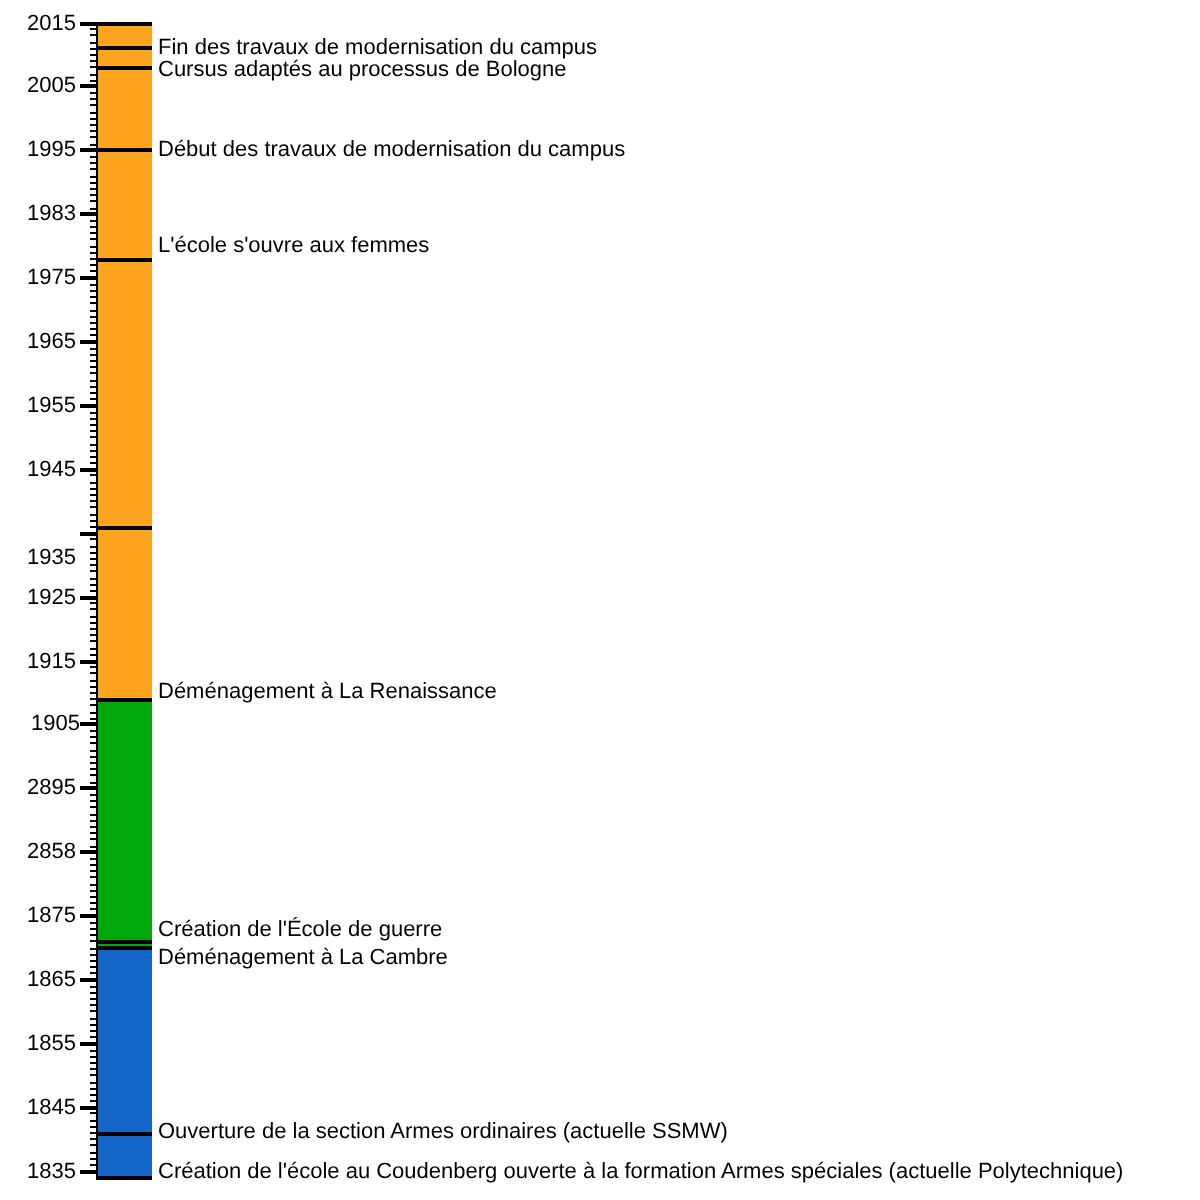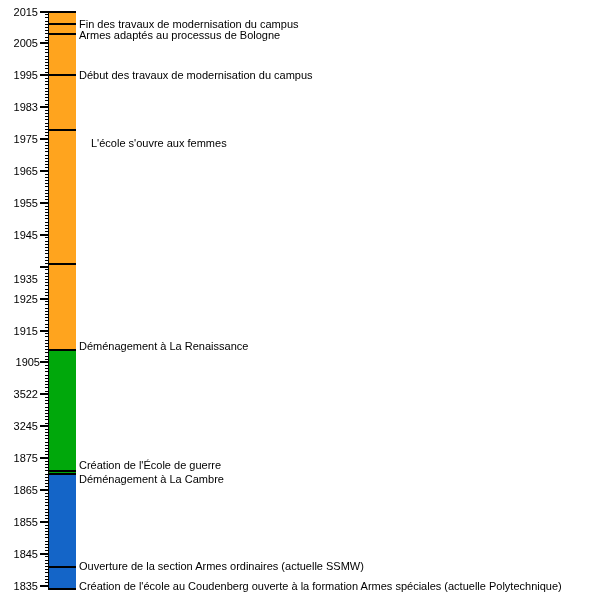--- a/index.html
+++ b/index.html
@@ -108,32 +108,32 @@
     <div class="tick" style="left: 45px; width: 3px; height: 1px; top: 454.41px;"></div>
     <div class="tick" style="left: 45px; width: 3px; height: 1px; top: 451.22px;"></div>
     <div class="tick" style="left: 45px; width: 3px; height: 1px; top: 448.03px;"></div>
     <div class="tick" style="left: 45px; width: 3px; height: 1px; top: 444.84px;"></div>
     <div class="tick" style="left: 45px; width: 3px; height: 1px; top: 441.65px;"></div>
     <div class="tick" style="left: 45px; width: 3px; height: 1px; top: 438.46px;"></div>
     <div class="tick" style="left: 45px; width: 3px; height: 1px; top: 435.27px;"></div>
     <div class="tick" style="left: 45px; width: 3px; height: 1px; top: 432.08px;"></div>
     <div class="tick" style="left: 45px; width: 3px; height: 1px; top: 428.89px;"></div>
     <div class="tick" style="left: 40px; width: 8px; height: 2px; top: 425.2px;"></div>
-    <div class="tick-label" style="left: 2px; width: 36px; top: 420.2px;">3245</div>
+    <div class="tick-label" style="left: 2px; width: 36px; top: 420.2px;">2858</div>
     <div class="tick" style="left: 45px; width: 3px; height: 1px; top: 422.51px;"></div>
     <div class="tick" style="left: 45px; width: 3px; height: 1px; top: 419.32px;"></div>
     <div class="tick" style="left: 45px; width: 3px; height: 1px; top: 416.13px;"></div>
     <div class="tick" style="left: 45px; width: 3px; height: 1px; top: 412.94px;"></div>
     <div class="tick" style="left: 45px; width: 3px; height: 1px; top: 409.75px;"></div>
     <div class="tick" style="left: 45px; width: 3px; height: 1px; top: 406.56px;"></div>
     <div class="tick" style="left: 45px; width: 3px; height: 1px; top: 403.37px;"></div>
     <div class="tick" style="left: 45px; width: 3px; height: 1px; top: 400.18px;"></div>
     <div class="tick" style="left: 45px; width: 3px; height: 1px; top: 396.99px;"></div>
     <div class="tick" style="left: 40px; width: 8px; height: 2px; top: 393.3px;"></div>
-    <div class="tick-label" style="left: 2px; width: 36px; top: 388.3px;">3522</div>
+    <div class="tick-label" style="left: 2px; width: 36px; top: 388.3px;">2895</div>
     <div class="tick" style="left: 45px; width: 3px; height: 1px; top: 390.61px;"></div>
     <div class="tick" style="left: 45px; width: 3px; height: 1px; top: 387.42px;"></div>
     <div class="tick" style="left: 45px; width: 3px; height: 1px; top: 384.23px;"></div>
     <div class="tick" style="left: 45px; width: 3px; height: 1px; top: 381.04px;"></div>
     <div class="tick" style="left: 45px; width: 3px; height: 1px; top: 377.85px;"></div>
     <div class="tick" style="left: 45px; width: 3px; height: 1px; top: 374.66px;"></div>
     <div class="tick" style="left: 45px; width: 3px; height: 1px; top: 371.47px;"></div>
     <div class="tick" style="left: 45px; width: 3px; height: 1px; top: 368.28px;"></div>
     <div class="tick" style="left: 45px; width: 3px; height: 1px; top: 365.09px;"></div>
     <div class="tick" style="left: 40px; width: 8px; height: 2px; top: 361.4px;"></div>
@@ -256,25 +256,25 @@
     <div class="tick" style="left: 45px; width: 3px; height: 1px; top: 23.76px;"></div>
     <div class="tick" style="left: 45px; width: 3px; height: 1px; top: 20.57px;"></div>
     <div class="tick" style="left: 45px; width: 3px; height: 1px; top: 17.38px;"></div>
     <div class="tick" style="left: 45px; width: 3px; height: 1px; top: 14.19px;"></div>
     <div class="tick" style="left: 40px; width: 8px; height: 2px; top: 10.5px;"></div>
     <div class="tick-label" style="left: 2px; width: 36px; top: 5.5px;">2015</div>
     <div class="bar-top-line" style="left: 48px; width: 28px; height: 2px; top: 10.5px;"></div>
     <div class="event-line" style="left: 48px; width: 28px; height: 2px; top: 23.26px;"></div>
     <div class="event-label" style="left: 79px; top: 17.76px;">Fin des travaux de modernisation du campus</div>
     <div class="event-line" style="left: 48px; width: 28px; height: 2px; top: 32.83px;"></div>
-    <div class="event-label" style="left: 79px; top: 29.33px;">Armes adaptés au processus de Bologne</div>
+    <div class="event-label" style="left: 79px; top: 29.33px;">Cursus adaptés au processus de Bologne</div>
     <div class="event-line" style="left: 48px; width: 28px; height: 2px; top: 74.3px;"></div>
     <div class="event-label" style="left: 79px; top: 68.8px;">Début des travaux de modernisation du campus</div>
     <div class="event-line" style="left: 48px; width: 28px; height: 2px; top: 128.53px;"></div>
-    <div class="event-label" style="left: 79px; top: 137px; margin-left: 12px;">L'école s'ouvre aux femmes</div>
+    <div class="event-label" style="left: 79px; top: 117px;">L'école s'ouvre aux femmes</div>
     <div class="event-line" style="left: 48px; width: 28px; height: 2px; top: 262.51px;"></div>
     <div class="event-line" style="left: 48px; width: 28px; height: 2px; top: 348.64px;"></div>
     <div class="event-label" style="left: 79px; top: 340.14px;">Déménagement à La Renaissance</div>
     <div class="event-line" style="left: 48px; width: 28px; height: 2px; top: 469.86px;"></div>
     <div class="event-label" style="left: 79px; top: 459.36px;">Création de l'École de guerre</div>
     <div class="event-line" style="left: 48px; width: 28px; height: 2px; top: 473.05px;"></div>
     <div class="event-label" style="left: 79px; top: 472.55px;">Déménagement à La Cambre</div>
     <div class="event-line" style="left: 48px; width: 28px; height: 2px; top: 565.56px;"></div>
     <div class="event-label" style="left: 79px; top: 560.06px;">Ouverture de la section Armes ordinaires (actuelle SSMW)</div>
     <div class="event-line" style="left: 48px; width: 28px; height: 2px; top: 587.89px;"></div>

